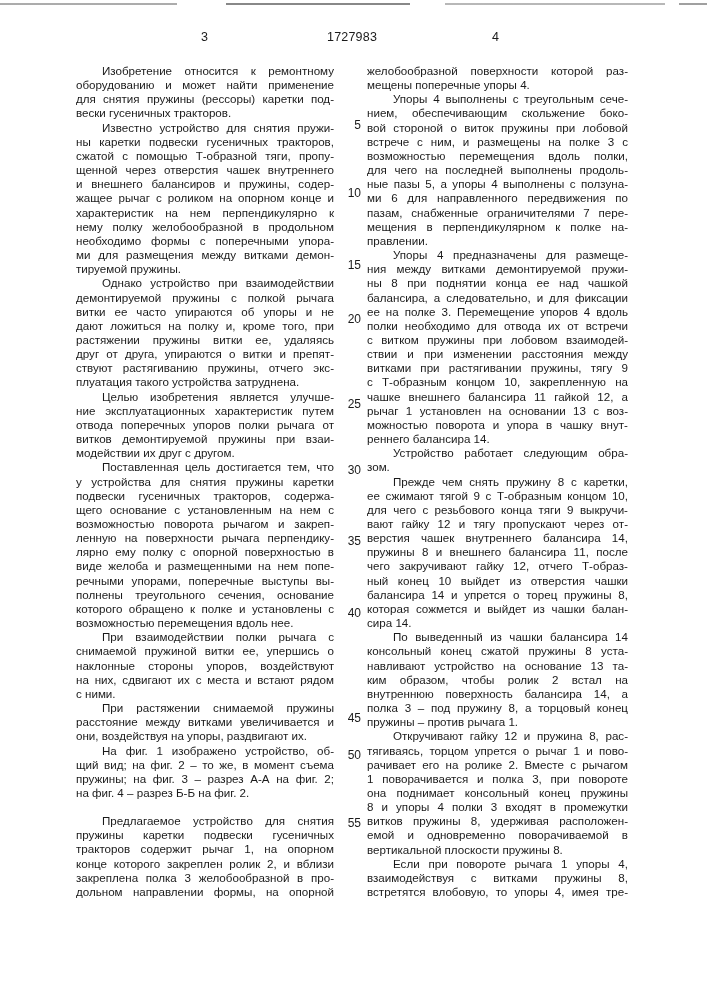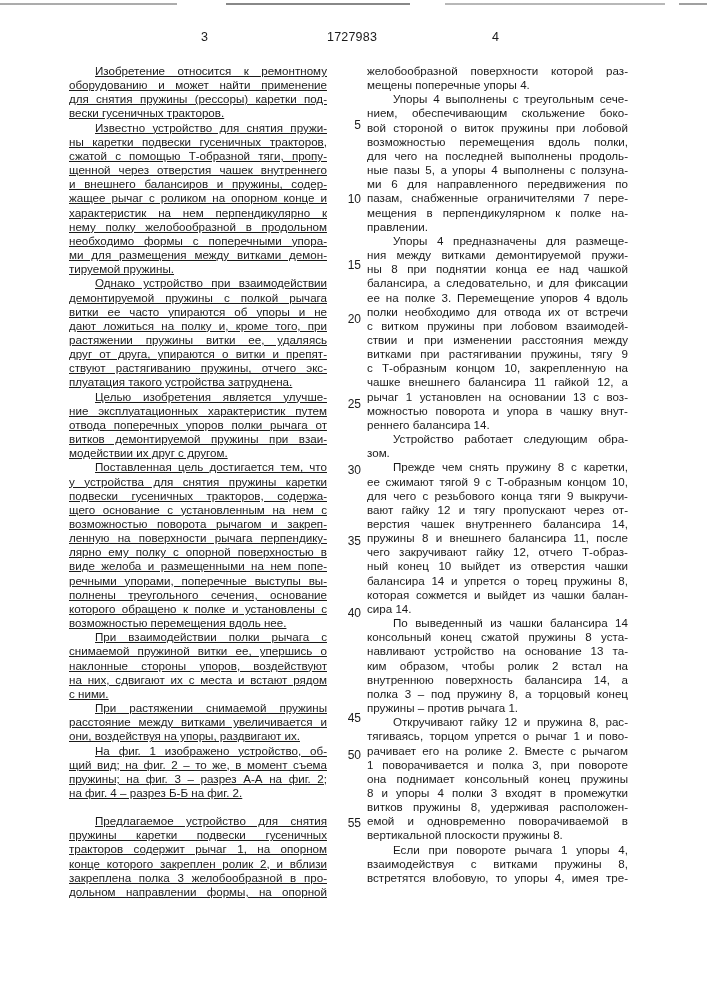--- a/index.html
+++ b/index.html
@@ -15,21 +15,21 @@
 </style>
 </head>
 <body>
 
 <div class="topline"></div>
 
 <div class="hdr" style="left:201px">3</div>
 <div class="hdr" style="left:327px">1727983</div>
 <div class="hdr" style="left:492px">4</div>
 
-<div class="col" id="left-col" style="left:69px; width:258px;text-decoration:underline;">
+<div class="col" id="left-col" style="left:76px; width:258px;">
     <span class="line ind">Изобретение относится к ремонтному</span>
     <span class="line">оборудованию и может найти применение</span>
     <span class="line">для снятия пружины (рессоры) каретки под-</span>
     <span class="line last">вески гусеничных тракторов.</span>
     <span class="line ind">Известно устройство для снятия пружи-</span>
     <span class="line">ны каретки подвески гусеничных тракторов,</span>
     <span class="line">сжатой с помощью Т-образной тяги, пропу-</span>
     <span class="line">щенной через отверстия чашек внутреннего</span>
     <span class="line">и внешнего балансиров и пружины, содер-</span>
     <span class="line">жащее рычаг с роликом на опорном конце и</span>
@@ -82,20 +82,21 @@
     <span class="line">конце которого закреплен ролик 2, и вблизи</span>
     <span class="line">закреплена полка 3 желобообразной в про-</span>
     <span class="line">дольном направлении формы, на опорной</span>
   </div>
 <div class="col" id="right-col" style="left:367px; width:261px;">
     <span class="line">желобообразной поверхности которой раз-</span>
     <span class="line last">мещены поперечные упоры 4.</span>
     <span class="line ind">Упоры 4 выполнены с треугольным сече-</span>
     <span class="line">нием, обеспечивающим скольжение боко-</span>
     <span class="line">вой стороной о виток пружины при лобовой</span>
+    <span class="line">встрече с ним, и размещены на полке 3 с</span>
     <span class="line">возможностью перемещения вдоль полки,</span>
     <span class="line">для чего на последней выполнены продоль-</span>
     <span class="line">ные пазы 5, а упоры 4 выполнены с ползуна-</span>
     <span class="line">ми 6 для направленного передвижения по</span>
     <span class="line">пазам, снабженные ограничителями 7 пере-</span>
     <span class="line">мещения в перпендикулярном к полке на-</span>
     <span class="line last">правлении.</span>
     <span class="line ind">Упоры 4 предназначены для размеще-</span>
     <span class="line">ния между витками демонтируемой пружи-</span>
     <span class="line">ны 8 при поднятии конца ее над чашкой</span>
@@ -139,21 +140,21 @@
     <span class="line">витков пружины 8, удерживая расположен-</span>
     <span class="line">емой и одновременно поворачиваемой в</span>
     <span class="line last">вертикальной плоскости пружины 8.</span>
     <span class="line ind">Если при повороте рычага 1 упоры 4,</span>
     <span class="line">взаимодействуя с витками пружины 8,</span>
     <span class="line">встретятся влобовую, то упоры 4, имея тре-</span>
   </div>
 
 <div id="line-nums">
     <div class="ln" style="top: 118px;">5</div>
-    <div class="ln" style="top: 186px; margin-top: 6px;">10</div>
+    <div class="ln" style="top: 186px;">10</div>
     <div class="ln" style="top: 258px;">15</div>
     <div class="ln" style="top: 312px;">20</div>
     <div class="ln" style="top: 397px;">25</div>
     <div class="ln" style="top: 463px;">30</div>
     <div class="ln" style="top: 534px;">35</div>
     <div class="ln" style="top: 606px;">40</div>
     <div class="ln" style="top: 711px;">45</div>
     <div class="ln" style="top: 748px; text-align: right;">50</div>
     <div class="ln" style="top: 816px;">55</div>
   </div>

